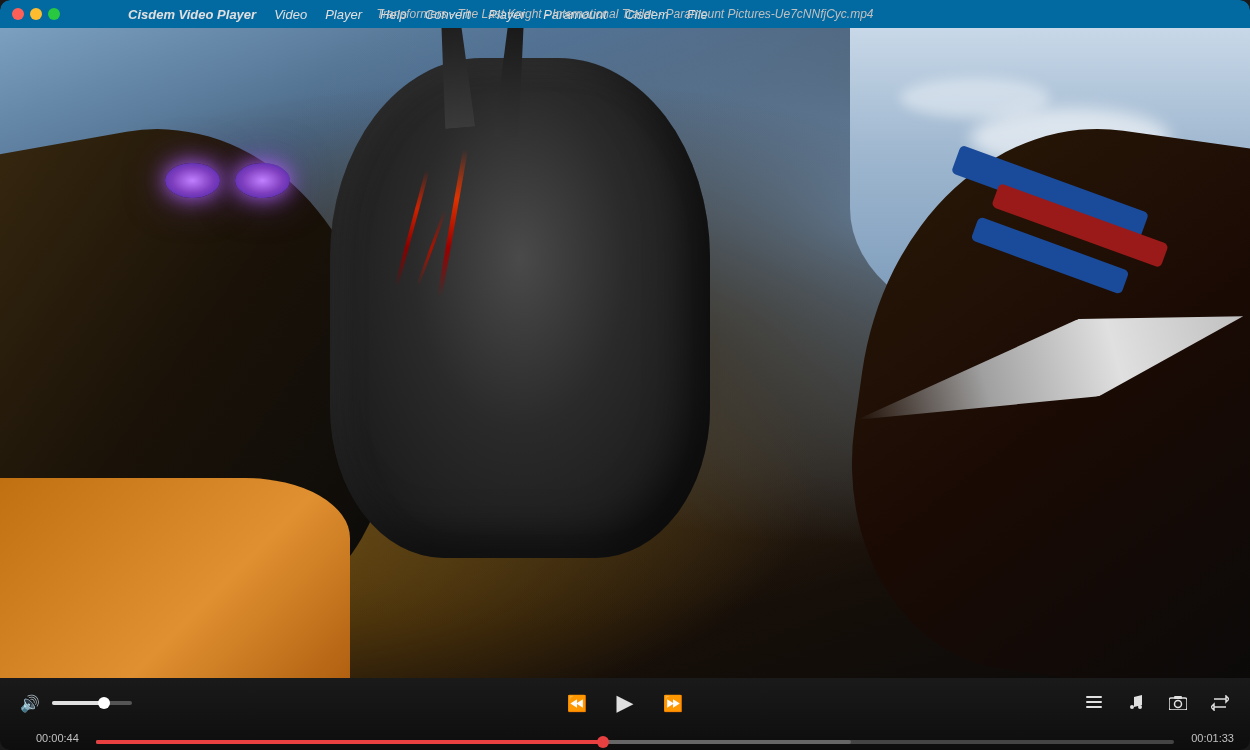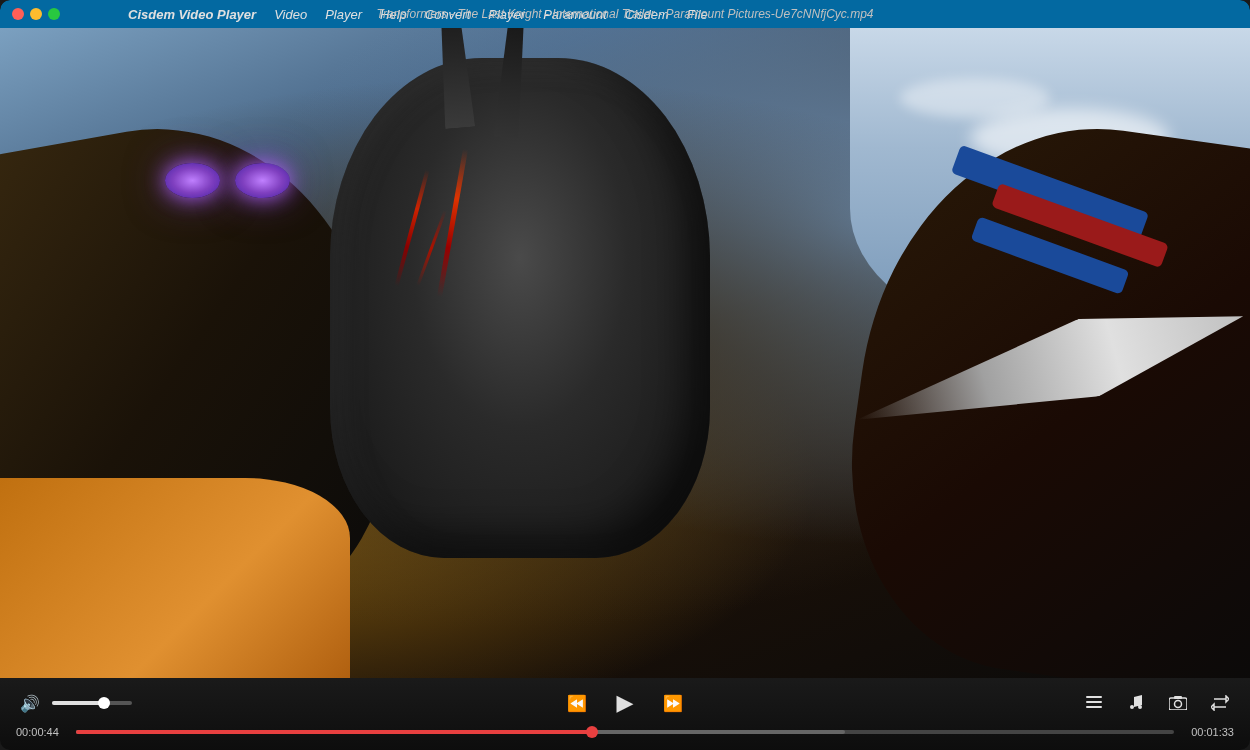--- a/index.html
+++ b/index.html
@@ -384,23 +384,24 @@
       border-radius: 50%;
       position: absolute;
       right: -6px;
       top: -4px;
       cursor: pointer;
     }
 
     
     .progress-row {
       display: flex;
-      align-items: center;
+      align-items: flex-end;
       gap: 12px;
       height: 24px;
+      margin-left: 20px;
     }
 
     .time-text {
       color: #c0c0c0;
       font-size: 11px;
       white-space: nowrap;
       font-variant-numeric: tabular-nums;
       min-width: 48px;
     }
 

